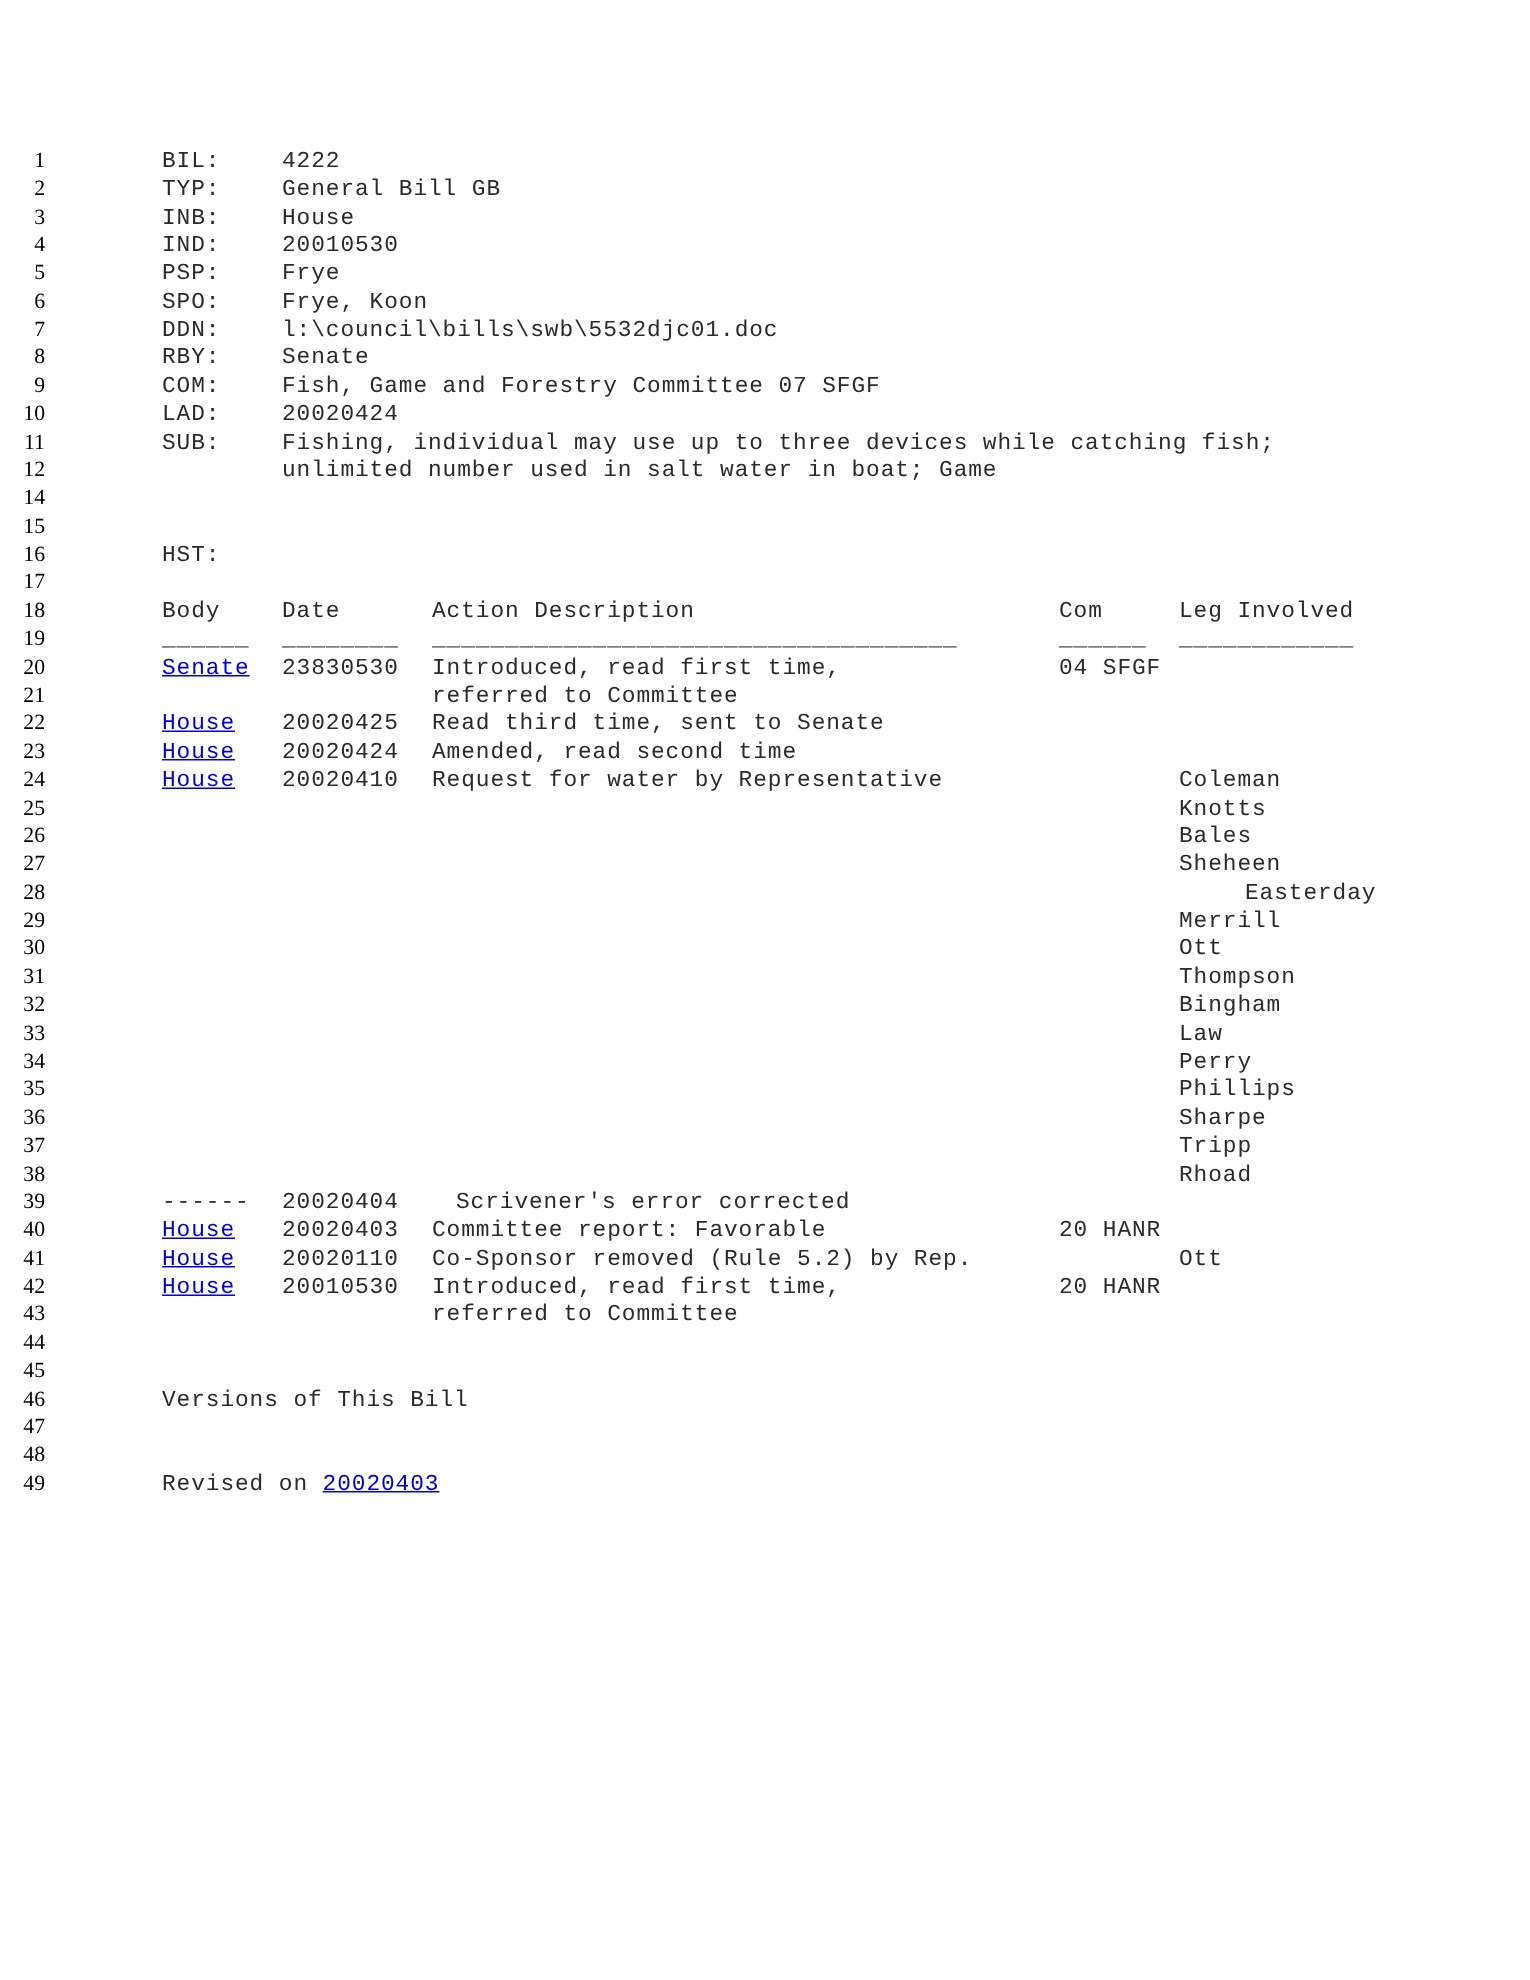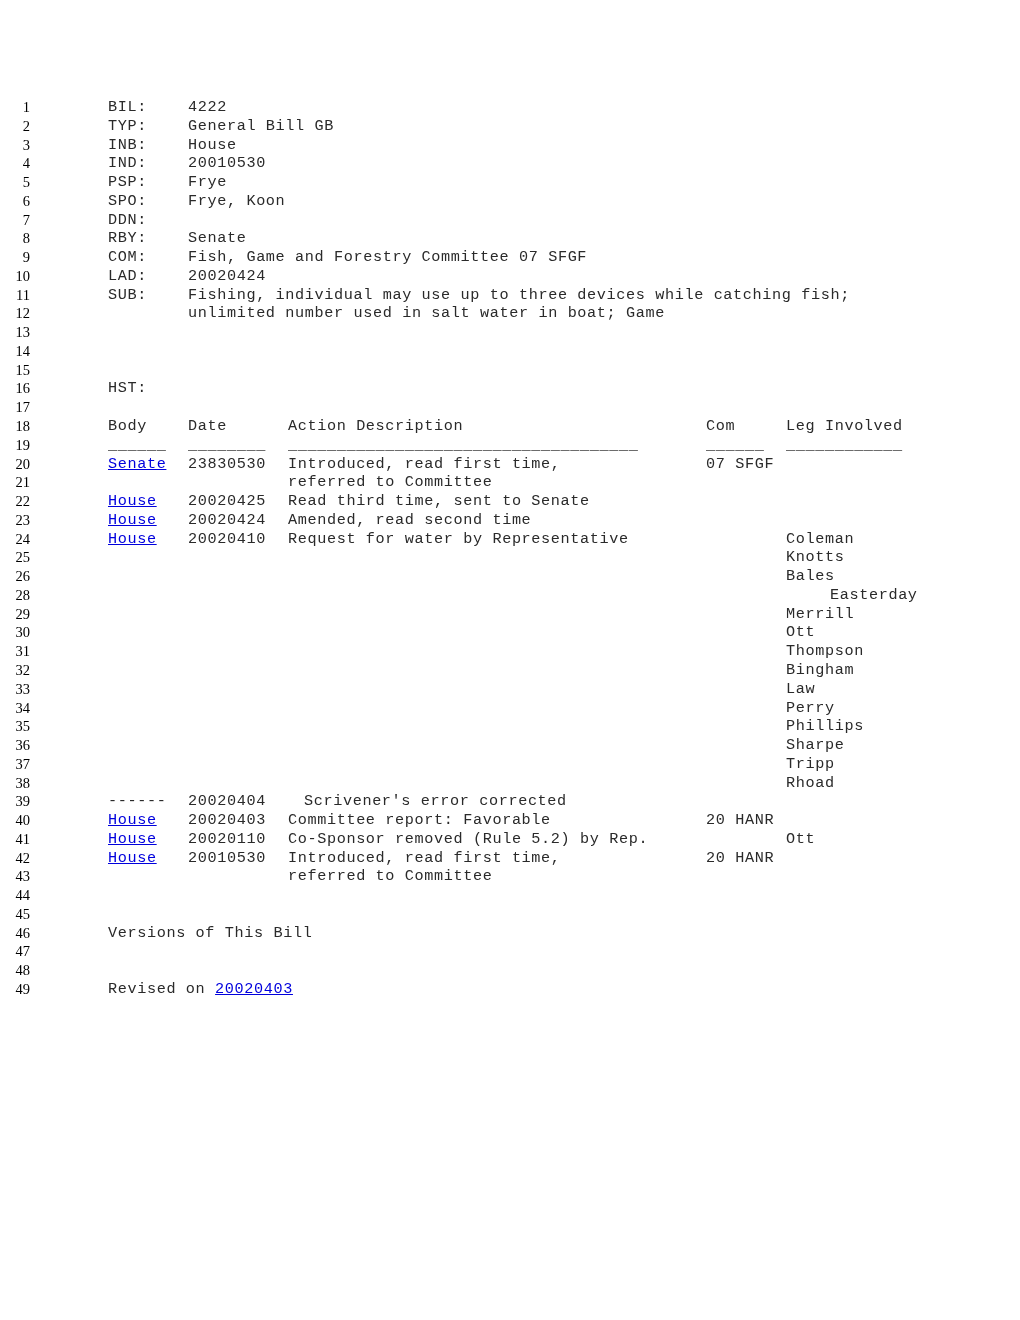--- a/index.html
+++ b/index.html
@@ -55,40 +55,40 @@
 <body>
 
 <div class="page">
   <div class="doc" id="doc-root">
       <div class="line"><span class="lineno">1</span><span class="content" style="left: 108px;">BIL:</span><span class="content" style="left: 188px;">4222</span></div>
       <div class="line"><span class="lineno">2</span><span class="content" style="left: 108px;">TYP:</span><span class="content" style="left: 188px;">General Bill GB</span></div>
       <div class="line"><span class="lineno">3</span><span class="content" style="left: 108px;">INB:</span><span class="content" style="left: 188px;">House</span></div>
       <div class="line"><span class="lineno">4</span><span class="content" style="left: 108px;">IND:</span><span class="content" style="left: 188px;">20010530</span></div>
       <div class="line"><span class="lineno">5</span><span class="content" style="left: 108px;">PSP:</span><span class="content" style="left: 188px;">Frye</span></div>
       <div class="line"><span class="lineno">6</span><span class="content" style="left: 108px;">SPO:</span><span class="content" style="left: 188px;">Frye, Koon</span></div>
-      <div class="line"><span class="lineno">7</span><span class="content" style="left: 108px;">DDN:</span></div>
+      <div class="line"><span class="lineno">7</span><span class="content" style="left: 108px;">DDN:</span><span class="content" style="left: 188px;">l:\council\bills\swb\5532djc01.doc</span></div>
       <div class="line"><span class="lineno">8</span><span class="content" style="left: 108px;">RBY:</span><span class="content" style="left: 188px;">Senate</span></div>
       <div class="line"><span class="lineno">9</span><span class="content" style="left: 108px;">COM:</span><span class="content" style="left: 188px;">Fish, Game and Forestry Committee 07 SFGF</span></div>
       <div class="line"><span class="lineno">10</span><span class="content" style="left: 108px;">LAD:</span><span class="content" style="left: 188px;">20020424</span></div>
       <div class="line"><span class="lineno">11</span><span class="content" style="left: 108px;">SUB:</span><span class="content" style="left: 188px;">Fishing, individual may use up to three devices while catching fish;</span></div>
       <div class="line"><span class="lineno">12</span><span class="content" style="left: 188px;">unlimited number used in salt water in boat; Game</span></div>
-      <div class="line"><span class="lineno">13</span></div>
       <div class="line"><span class="lineno">14</span></div>
       <div class="line"><span class="lineno">15</span></div>
       <div class="line"><span class="lineno">16</span><span class="content" style="left: 108px;">HST:</span></div>
       <div class="line"><span class="lineno">17</span></div>
       <div class="line"><span class="lineno">18</span><span class="content" style="left: 108px;">Body</span><span class="content" style="left: 188px;">Date</span><span class="content" style="left: 288px;">Action Description</span><span class="content" style="left: 706px;">Com</span><span class="content" style="left: 786px;">Leg Involved</span></div>
       <div class="line"><span class="lineno">19</span><span class="content" style="left: 108px;">______</span><span class="content" style="left: 188px;">________</span><span class="content" style="left: 288px;">____________________________________</span><span class="content" style="left: 706px;">______</span><span class="content" style="left: 786px;">____________</span></div>
-      <div class="line"><span class="lineno">20</span><span class="content" style="left: 108px;"><a class="lnk" href="#">Senate</a></span><span class="content" style="left: 188px;">23830530</span><span class="content" style="left: 288px;">Introduced, read first time,</span><span class="content" style="left: 706px;">07 SFGF</span></div>
+      <div class="line"><span class="lineno">20</span><span class="content" style="left: 108px;"><a class="lnk" href="#">Senate</a></span><span class="content" style="left: 188px;">23830530</span><span class="content" style="left: 288px;">Introduced, read first time,</span><span class="content" style="left: 706px;">04 SFGF</span></div>
       <div class="line"><span class="lineno">21</span><span class="content" style="left: 288px;">referred to Committee</span></div>
       <div class="line"><span class="lineno">22</span><span class="content" style="left: 108px;"><a class="lnk" href="#">House</a></span><span class="content" style="left: 188px;">20020425</span><span class="content" style="left: 288px;">Read third time, sent to Senate</span></div>
       <div class="line"><span class="lineno">23</span><span class="content" style="left: 108px;"><a class="lnk" href="#">House</a></span><span class="content" style="left: 188px;">20020424</span><span class="content" style="left: 288px;">Amended, read second time</span></div>
       <div class="line"><span class="lineno">24</span><span class="content" style="left: 108px;"><a class="lnk" href="#">House</a></span><span class="content" style="left: 188px;">20020410</span><span class="content" style="left: 288px;">Request for water by Representative</span><span class="content" style="left: 786px;">Coleman</span></div>
       <div class="line"><span class="lineno">25</span><span class="content" style="left: 786px;">Knotts</span></div>
       <div class="line"><span class="lineno">26</span><span class="content" style="left: 786px;">Bales</span></div>
+      <div class="line"><span class="lineno">27</span><span class="content" style="left: 786px;">Sheheen</span></div>
       <div class="line"><span class="lineno">28</span><span class="content" style="left: 786px; margin-left: 44px;">Easterday</span></div>
       <div class="line"><span class="lineno">29</span><span class="content" style="left: 786px;">Merrill</span></div>
       <div class="line"><span class="lineno">30</span><span class="content" style="left: 786px;">Ott</span></div>
       <div class="line"><span class="lineno">31</span><span class="content" style="left: 786px;">Thompson</span></div>
       <div class="line"><span class="lineno">32</span><span class="content" style="left: 786px;">Bingham</span></div>
       <div class="line"><span class="lineno">33</span><span class="content" style="left: 786px;">Law</span></div>
       <div class="line"><span class="lineno">34</span><span class="content" style="left: 786px;">Perry</span></div>
       <div class="line"><span class="lineno">35</span><span class="content" style="left: 786px; text-align: right;">Phillips</span></div>
       <div class="line"><span class="lineno">36</span><span class="content" style="left: 786px;">Sharpe</span></div>
       <div class="line"><span class="lineno">37</span><span class="content" style="left: 786px;">Tripp</span></div>

